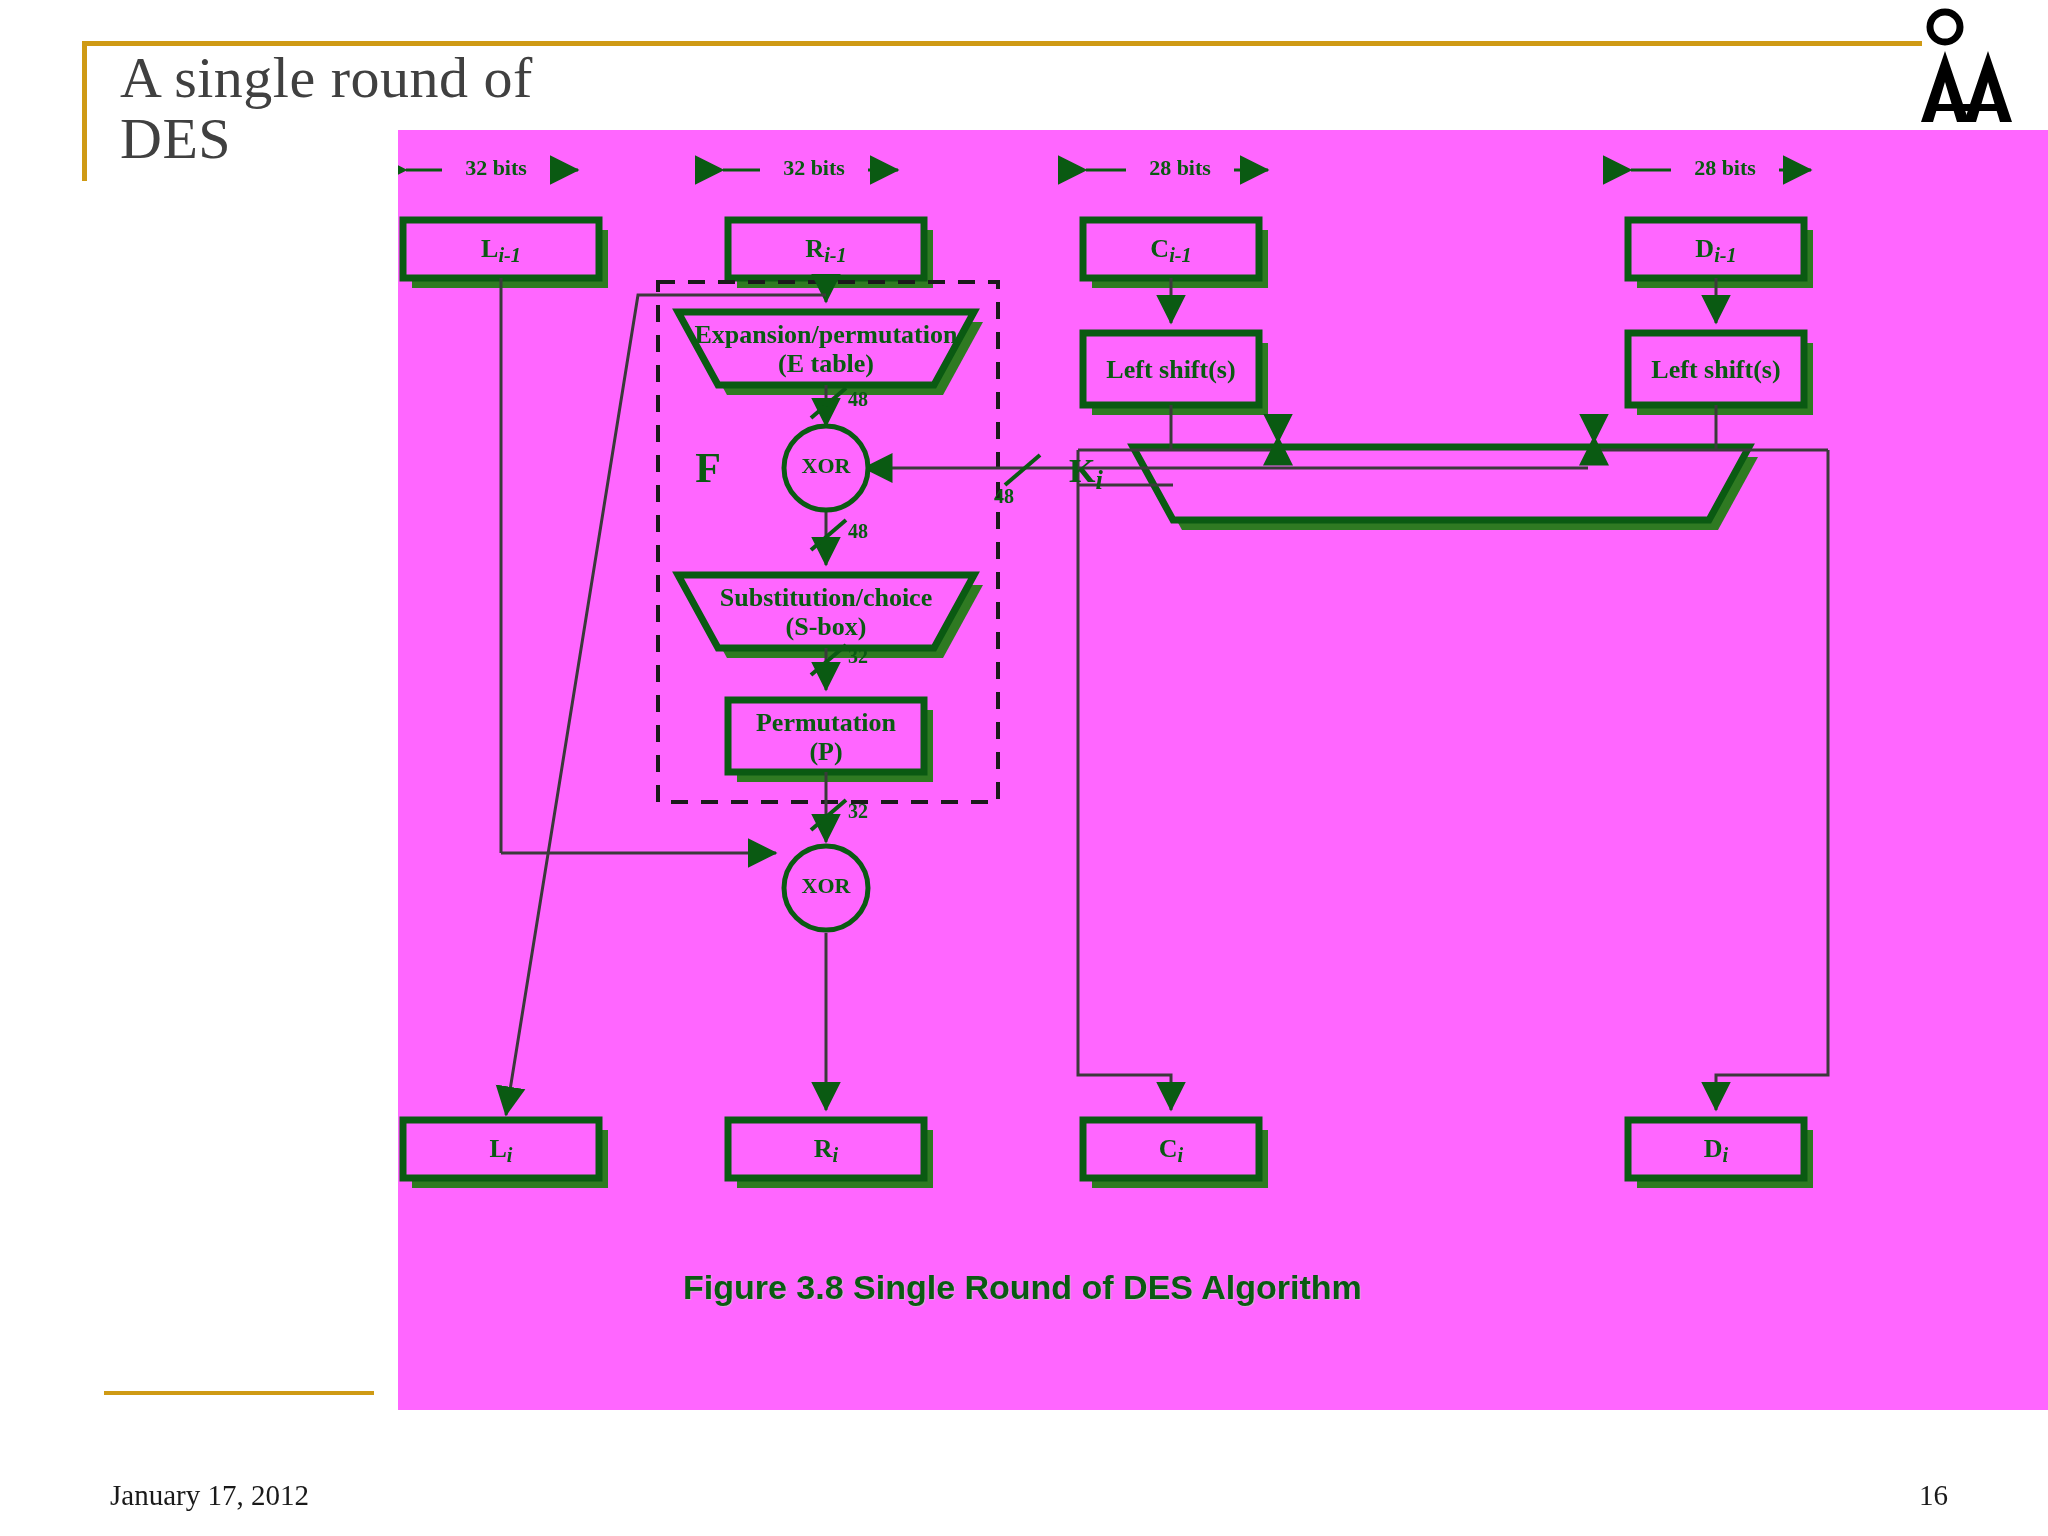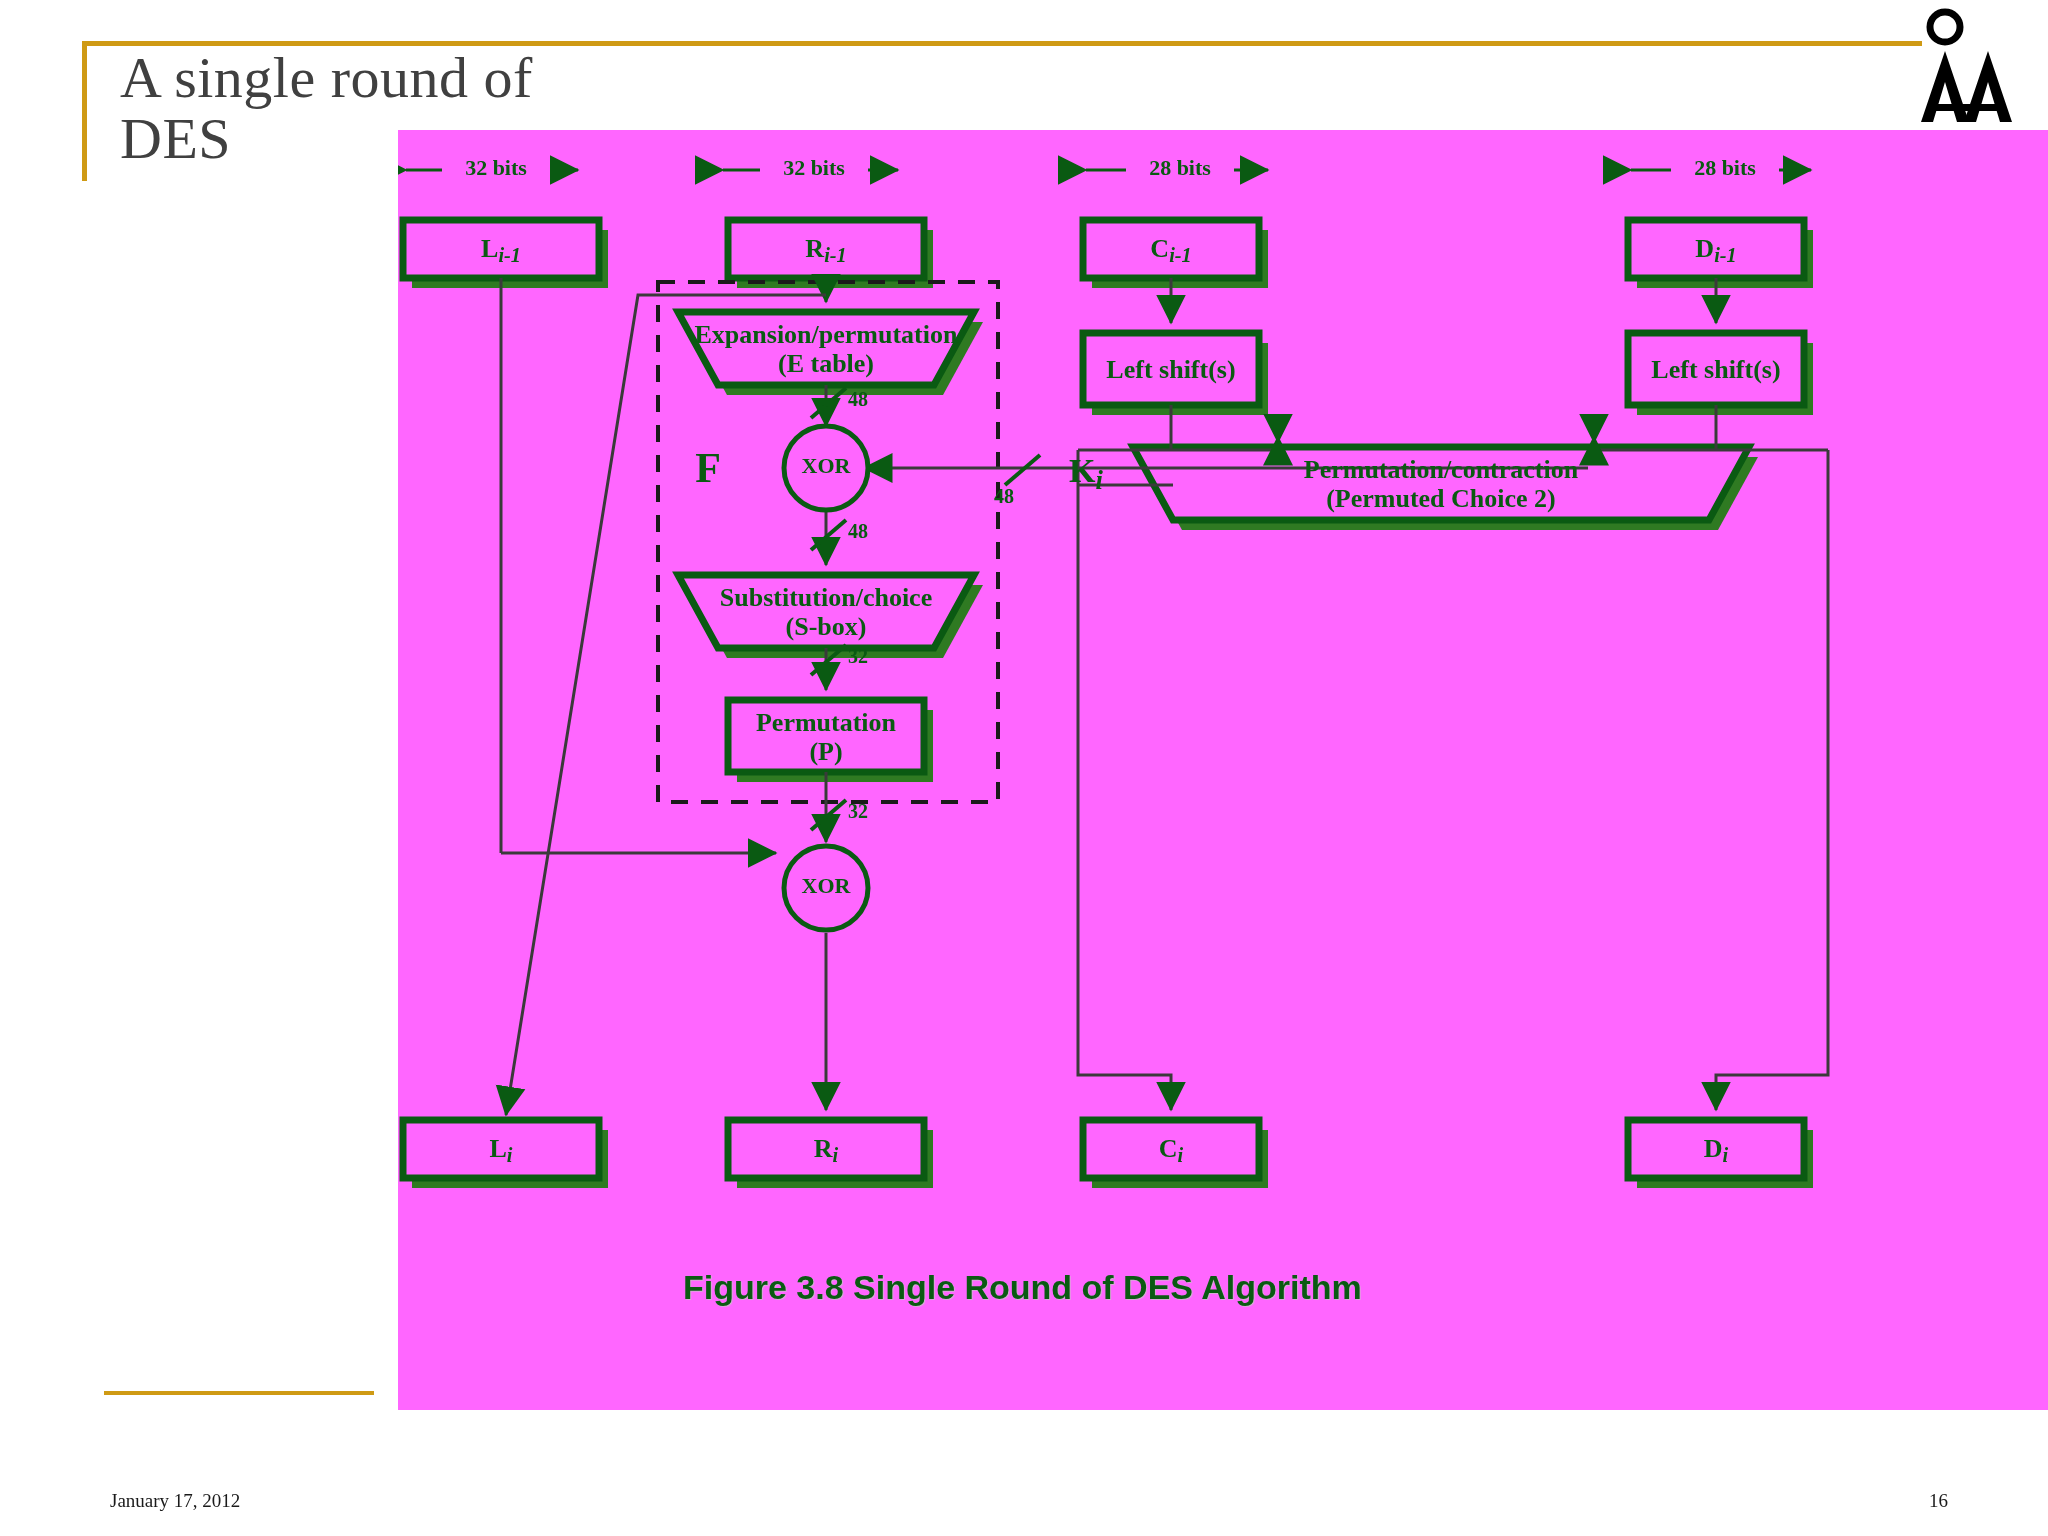--- a/index.html
+++ b/index.html
@@ -36,21 +36,21 @@
     letter-spacing:.5px;
     white-space:pre-line;
   }
 
   
   #logo{position:absolute;right:10px;top:4px;width:120px;height:122px;}
 
   
   .footer{
     position:absolute;bottom:24px;
-    color:#1a1a1a;font-size:19px;
+    color:#1a1a1a;font-size:29px;
     font-family:"Liberation Serif", serif;
     text-align:center;
   }
   #footer-date{left:110px;}
   #footer-page{right:100px;}
 
   
   #figure{
     position:absolute;left:398px;top:130px;
     width:1650px;height:1280px;
@@ -236,22 +236,20 @@
 
     <div class="lbl lbl-box" style="left:685px;top:225px;width:176px;">Left shift(s)</div>
     <div class="lbl lbl-box" style="left:1230px;top:225px;width:176px;">Left shift(s)</div>
     <div class="lbl lbl-box" style="left:330px;top:578px;width:196px;">Permutation
 (P)</div>
 
     <div class="lbl lbl-box" style="left:280px;top:190px;width:296px;">Expansion/permutation
 (E table)</div>
     <div class="lbl lbl-box" style="left:280px;top:453px;width:296px;">Substitution/choice
 (S-box)</div>
-    <div class="lbl lbl-box" style="left:735px;top:325px;width:616px;">Permutation/contraction
-(Permuted Choice 2)</div>
 
     <div class="lbl lbl-xor" style="left:388px;top:324px;width:80px;">XOR</div>
     <div class="lbl lbl-xor" style="left:388px;top:744px;width:80px;">XOR</div>
 
     <div class="lbl lbl-f" style="left:285px;top:315px;width:50px;">F</div>
 
     <div class="lbl lbl-k" style="left:648px;top:322px;width:80px;"><span>K</span><span class="sub">i</span></div>
 
     <div class="lbl lbl-num" style="left:450px;top:258px;width:50px;text-align:left;">48</div>
     <div class="lbl lbl-num" style="left:596px;top:355px;width:50px;text-align:left;">48</div>

